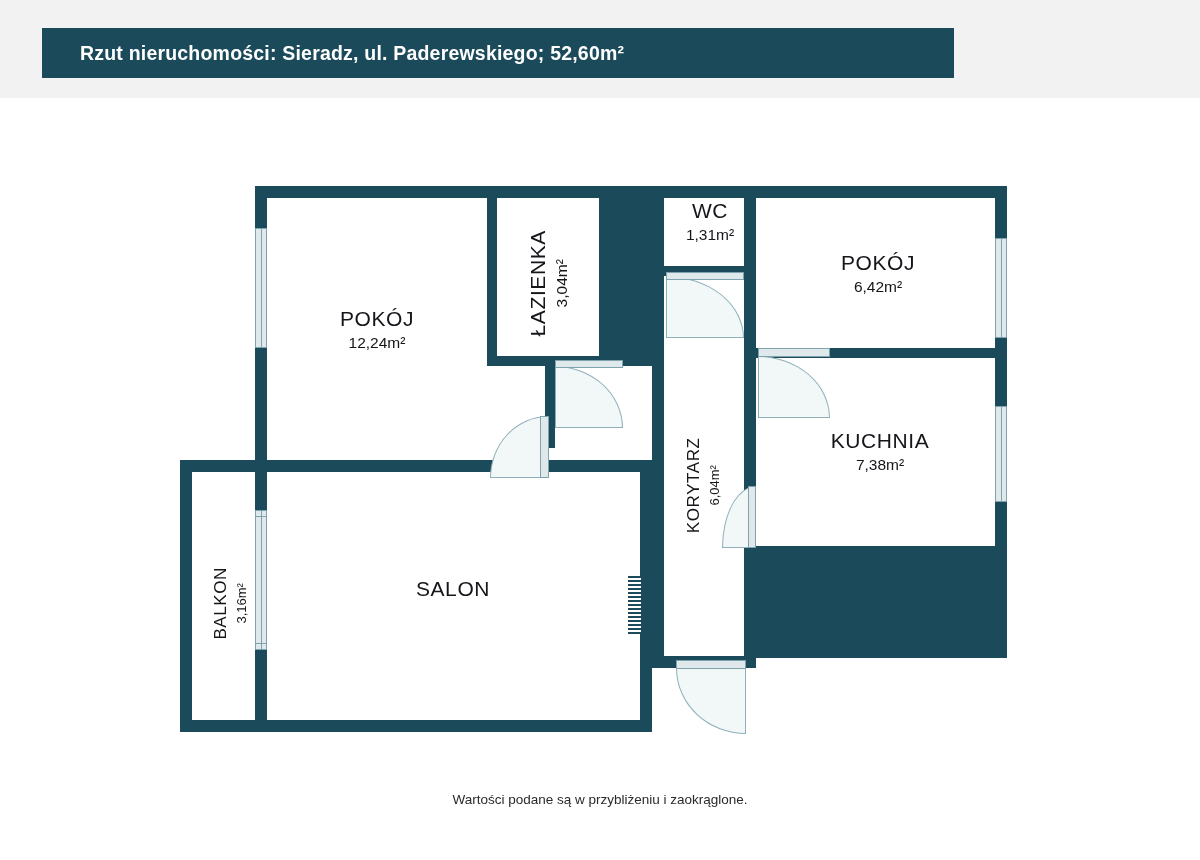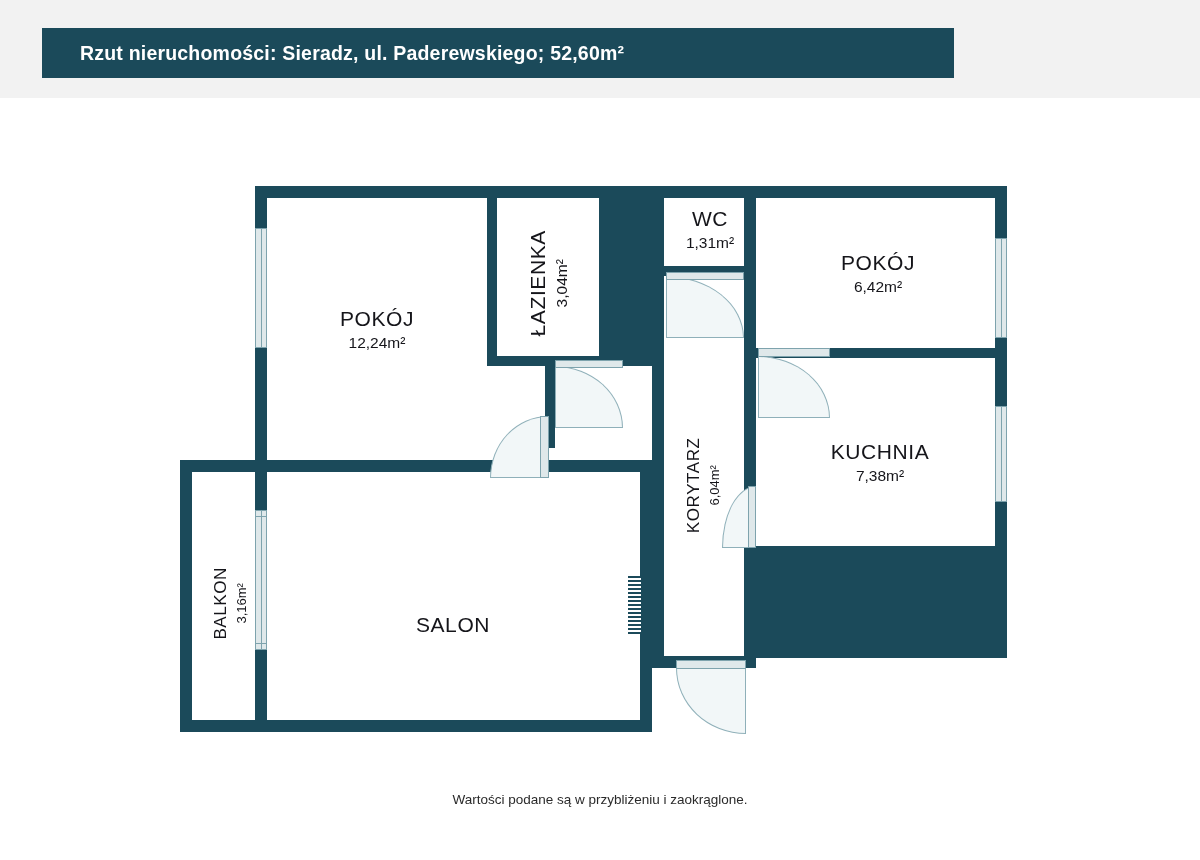--- a/index.html
+++ b/index.html
@@ -238,41 +238,41 @@
   <div class="label" style="left:287px; top:208px; width:180px;">
     <span class="nm">POKÓJ</span>
     <span class="ar">12,24m²</span>
   </div>
 
   <div class="label rot" style="left:458px; top:162px; width:180px;">
     <span class="nm">ŁAZIENKA</span>
     <span class="ar">3,04m²</span>
   </div>
 
-  <div class="label" style="left:650px; top:108px; width:120px;">
+  <div class="label" style="left:650px; top:100px; width:120px;">
     <span class="nm">WC</span>
     <span class="ar">1,31m²</span>
   </div>
 
   <div class="label" style="left:788px; top:152px; width:180px;">
     <span class="nm">POKÓJ</span>
     <span class="ar">6,42m²</span>
   </div>
 
-  <div class="label" style="left:790px; top:330px; width:180px;margin-top:11px;">
+  <div class="label" style="left:790px; top:330px; width:180px;">
     <span class="nm">KUCHNIA</span>
     <span class="ar">7,38m²</span>
   </div>
 
   <div class="label rot small" style="left:613px; top:368px; width:180px;">
     <span class="nm">KORYTARZ</span>
     <span class="ar">6,04m²</span>
   </div>
 
-  <div class="label" style="left:343px; top:478px; width:220px;margin-top:36px;">
+  <div class="label" style="left:343px; top:478px; width:220px;">
     <span class="nm">SALON</span>
   </div>
 
   <div class="label rot small" style="left:140px; top:486px; width:180px;">
     <span class="nm">BALKON</span>
     <span class="ar">3,16m²</span>
   </div>
 
 </div>
 

